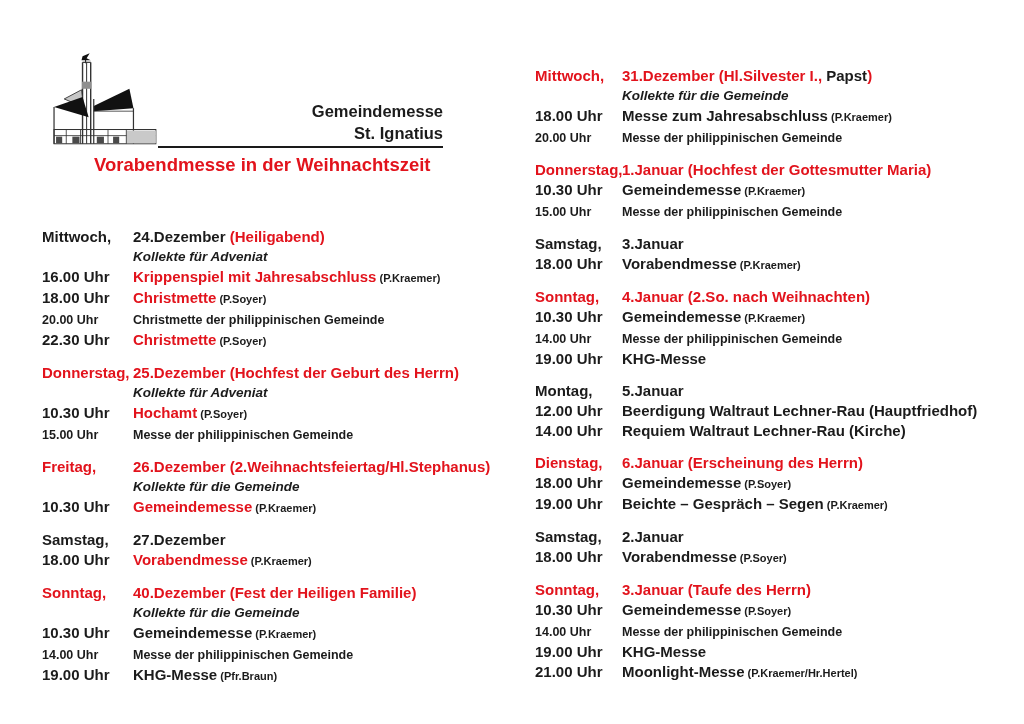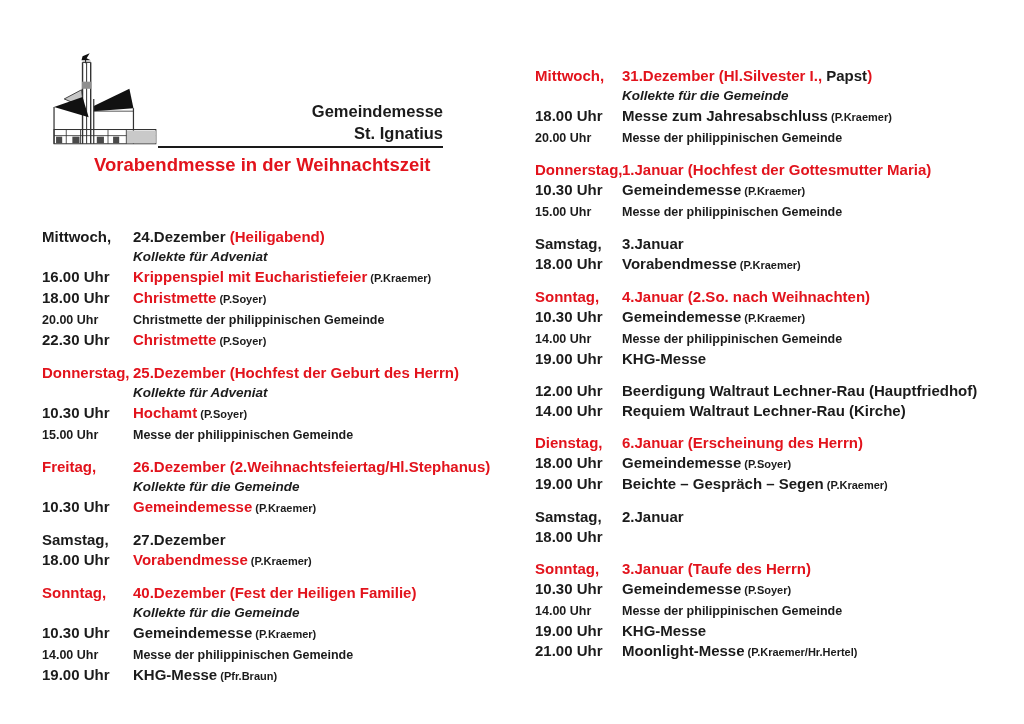--- a/index.html
+++ b/index.html
@@ -93,21 +93,21 @@
 
 <div class="column left">
     <div class="block">
       <div class="line">
         <span class="cell-a seg-black">Mittwoch,</span>
         <span class="cell-b"><span class="seg-black">24.Dezember </span><span class="seg-red">(Heiligabend)</span></span>
       </div>
       <div class="kollekte bold">Kollekte für Adveniat</div>
       <div class="line">
         <span class="cell-a">16.00 Uhr</span>
-        <span class="cell-b"><span class="seg-red">Krippenspiel mit Eucharistiefeier</span><span class="seg-name"> (P.Kraemer)</span></span>
+        <span class="cell-b"><span class="seg-red">Krippenspiel mit Jahresabschluss</span><span class="seg-name"> (P.Kraemer)</span></span>
       </div>
       <div class="line">
         <span class="cell-a">18.00 Uhr</span>
         <span class="cell-b"><span class="seg-red">Christmette</span><span class="seg-name"> (P.Soyer)</span></span>
       </div>
       <div class="line">
         <span class="cell-a small-time">20.00 Uhr</span>
         <span class="cell-b"><span class="seg-small">Christmette der philippinischen Gemeinde</span></span>
       </div>
       <div class="line">
@@ -224,20 +224,24 @@
         <span class="cell-a small-time">14.00 Uhr</span>
         <span class="cell-b"><span class="seg-small">Messe der philippinischen Gemeinde</span></span>
       </div>
       <div class="line">
         <span class="cell-a">19.00 Uhr</span>
         <span class="cell-b"><span class="seg-black">KHG-Messe</span></span>
       </div>
     </div>
     <div class="block">
       <div class="line">
+        <span class="cell-a seg-black">Montag,</span>
+        <span class="cell-b"><span class="seg-black">5.Januar</span></span>
+      </div>
+      <div class="line">
         <span class="cell-a">12.00 Uhr</span>
         <span class="cell-b"><span class="seg-black">Beerdigung Waltraut Lechner-Rau (Hauptfriedhof)</span></span>
       </div>
       <div class="line">
         <span class="cell-a">14.00 Uhr</span>
         <span class="cell-b"><span class="seg-black">Requiem Waltraut Lechner-Rau (Kirche)</span></span>
       </div>
     </div>
     <div class="block">
       <div class="line">
@@ -253,20 +257,21 @@
         <span class="cell-b"><span class="seg-black">Beichte – Gespräch – Segen</span><span class="seg-name"> (P.Kraemer)</span></span>
       </div>
     </div>
     <div class="block">
       <div class="line">
         <span class="cell-a seg-black">Samstag,</span>
         <span class="cell-b"><span class="seg-black">2.Januar</span></span>
       </div>
       <div class="line">
         <span class="cell-a">18.00 Uhr</span>
+        <span class="cell-b"><span class="seg-black">Vorabendmesse</span><span class="seg-name">  (P.Soyer)</span></span>
       </div>
     </div>
     <div class="block">
       <div class="line">
         <span class="cell-a seg-red">Sonntag,</span>
         <span class="cell-b"><span class="seg-red">3.Januar (Taufe des Herrn)</span></span>
       </div>
       <div class="line">
         <span class="cell-a">10.30 Uhr</span>
         <span class="cell-b"><span class="seg-black">Gemeindemesse</span><span class="seg-name"> (P.Soyer)</span></span>

